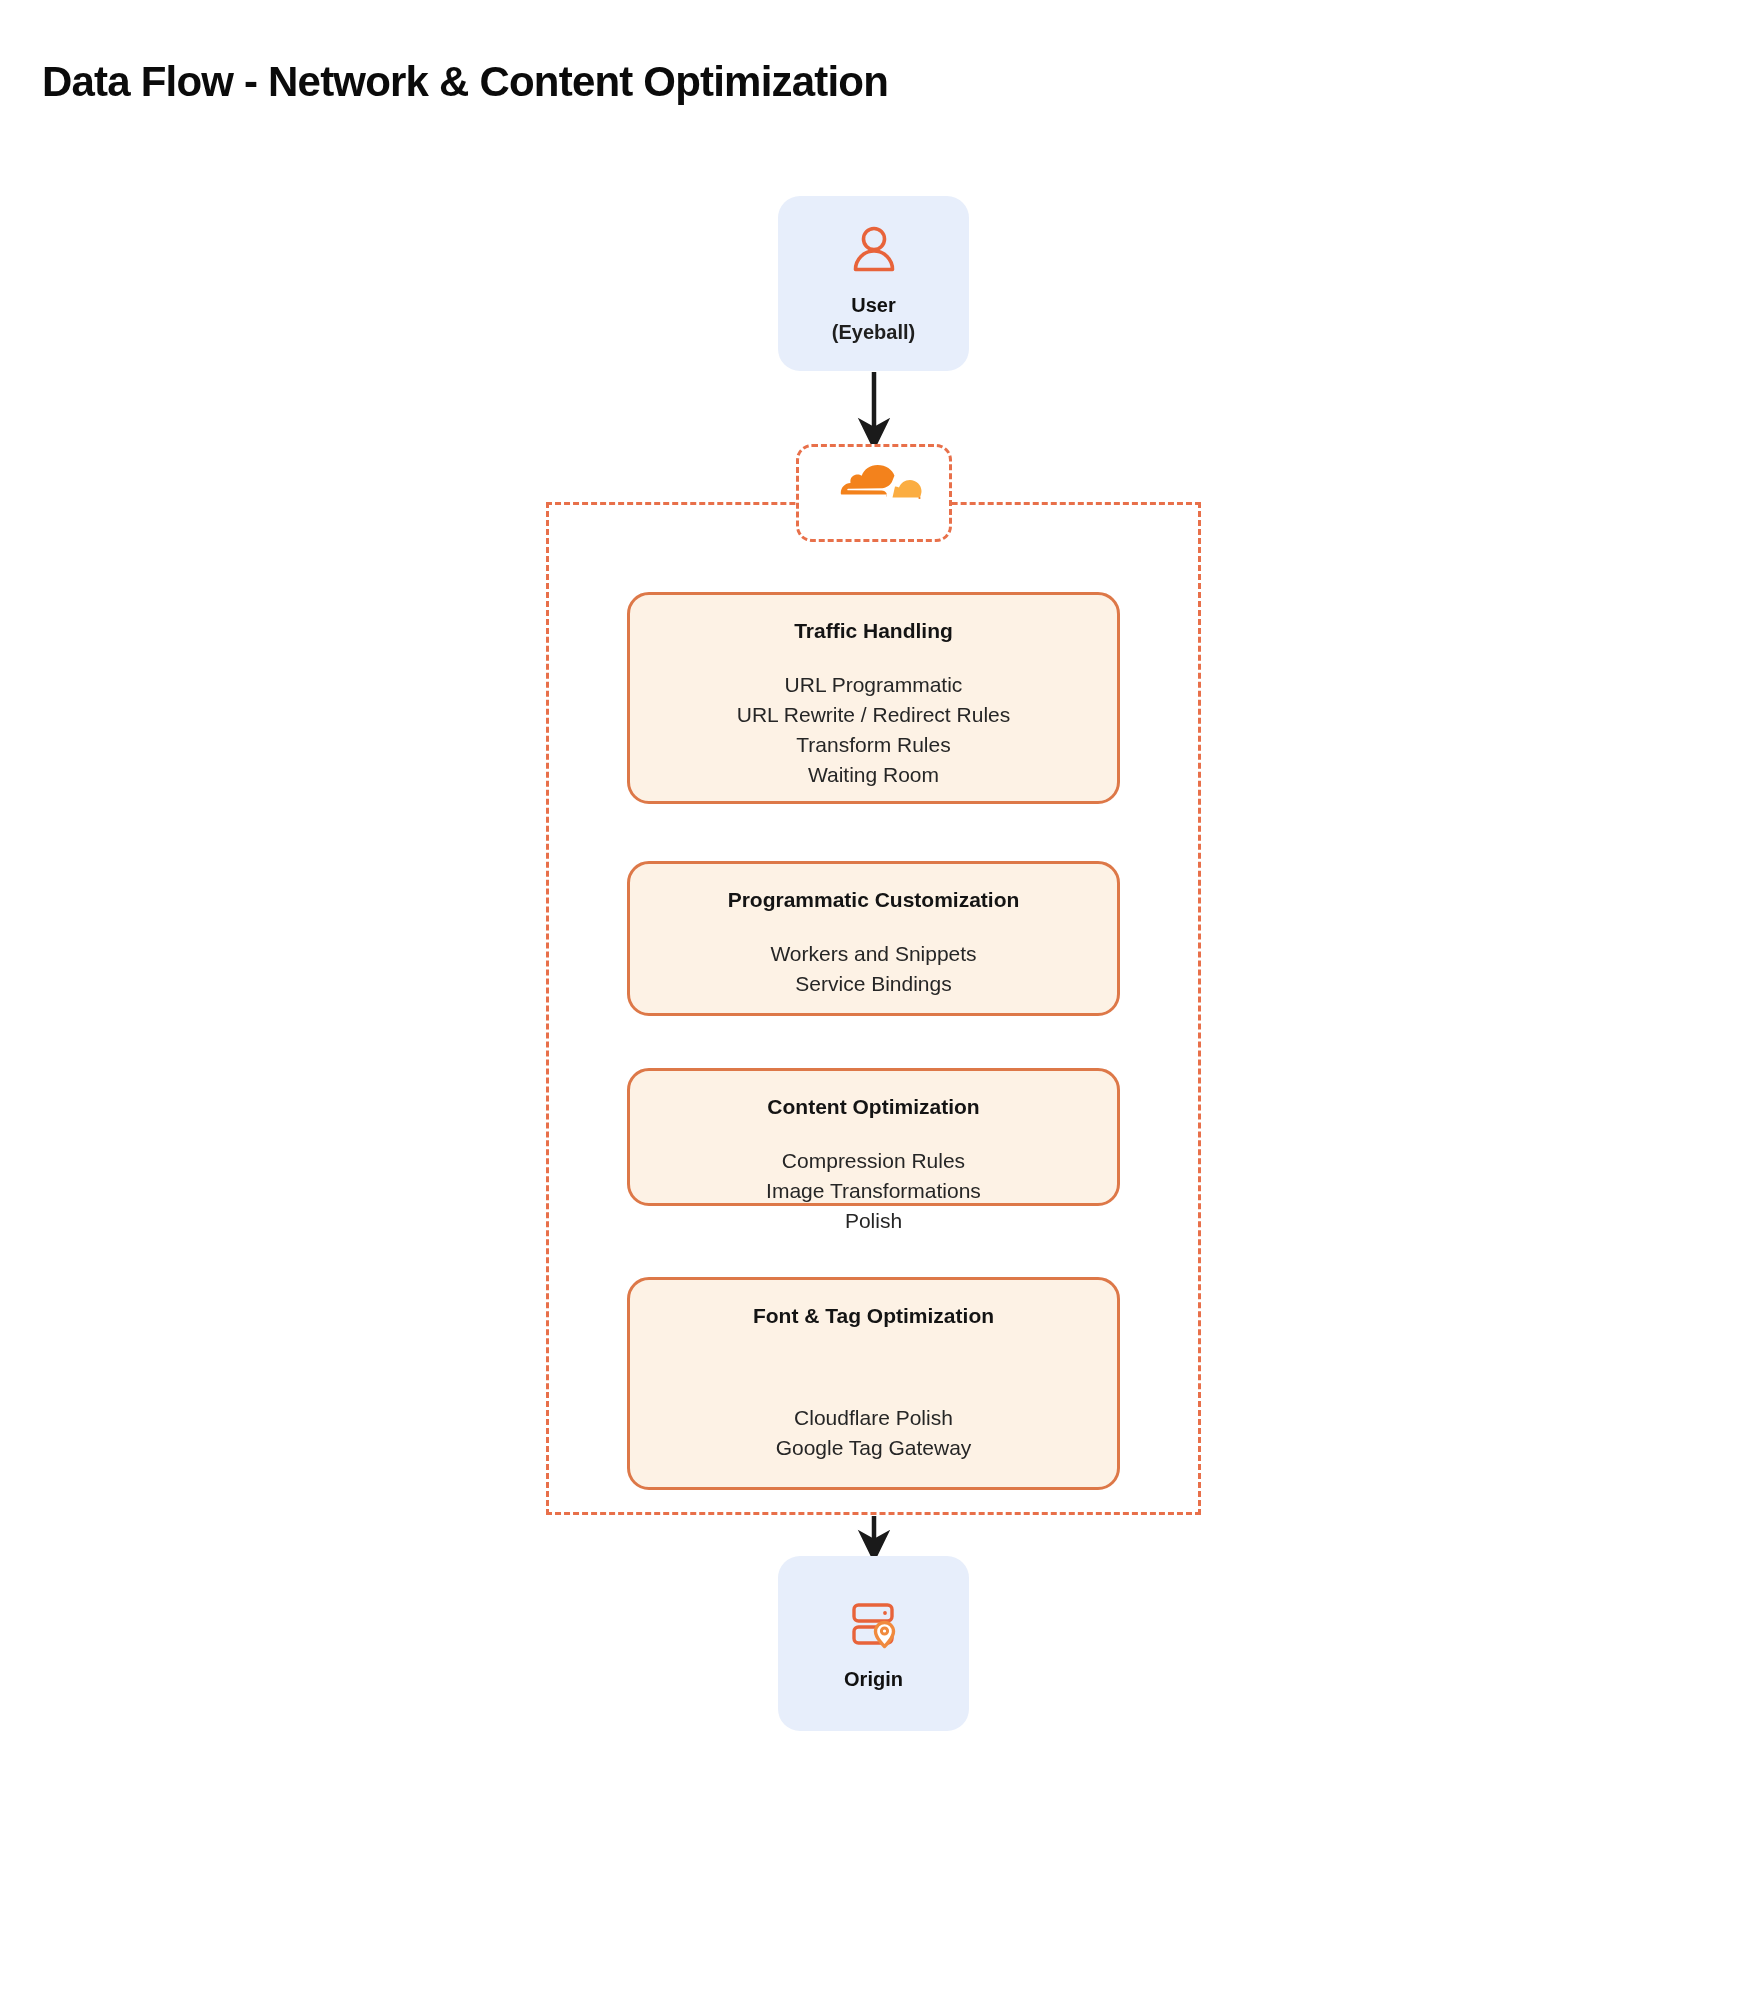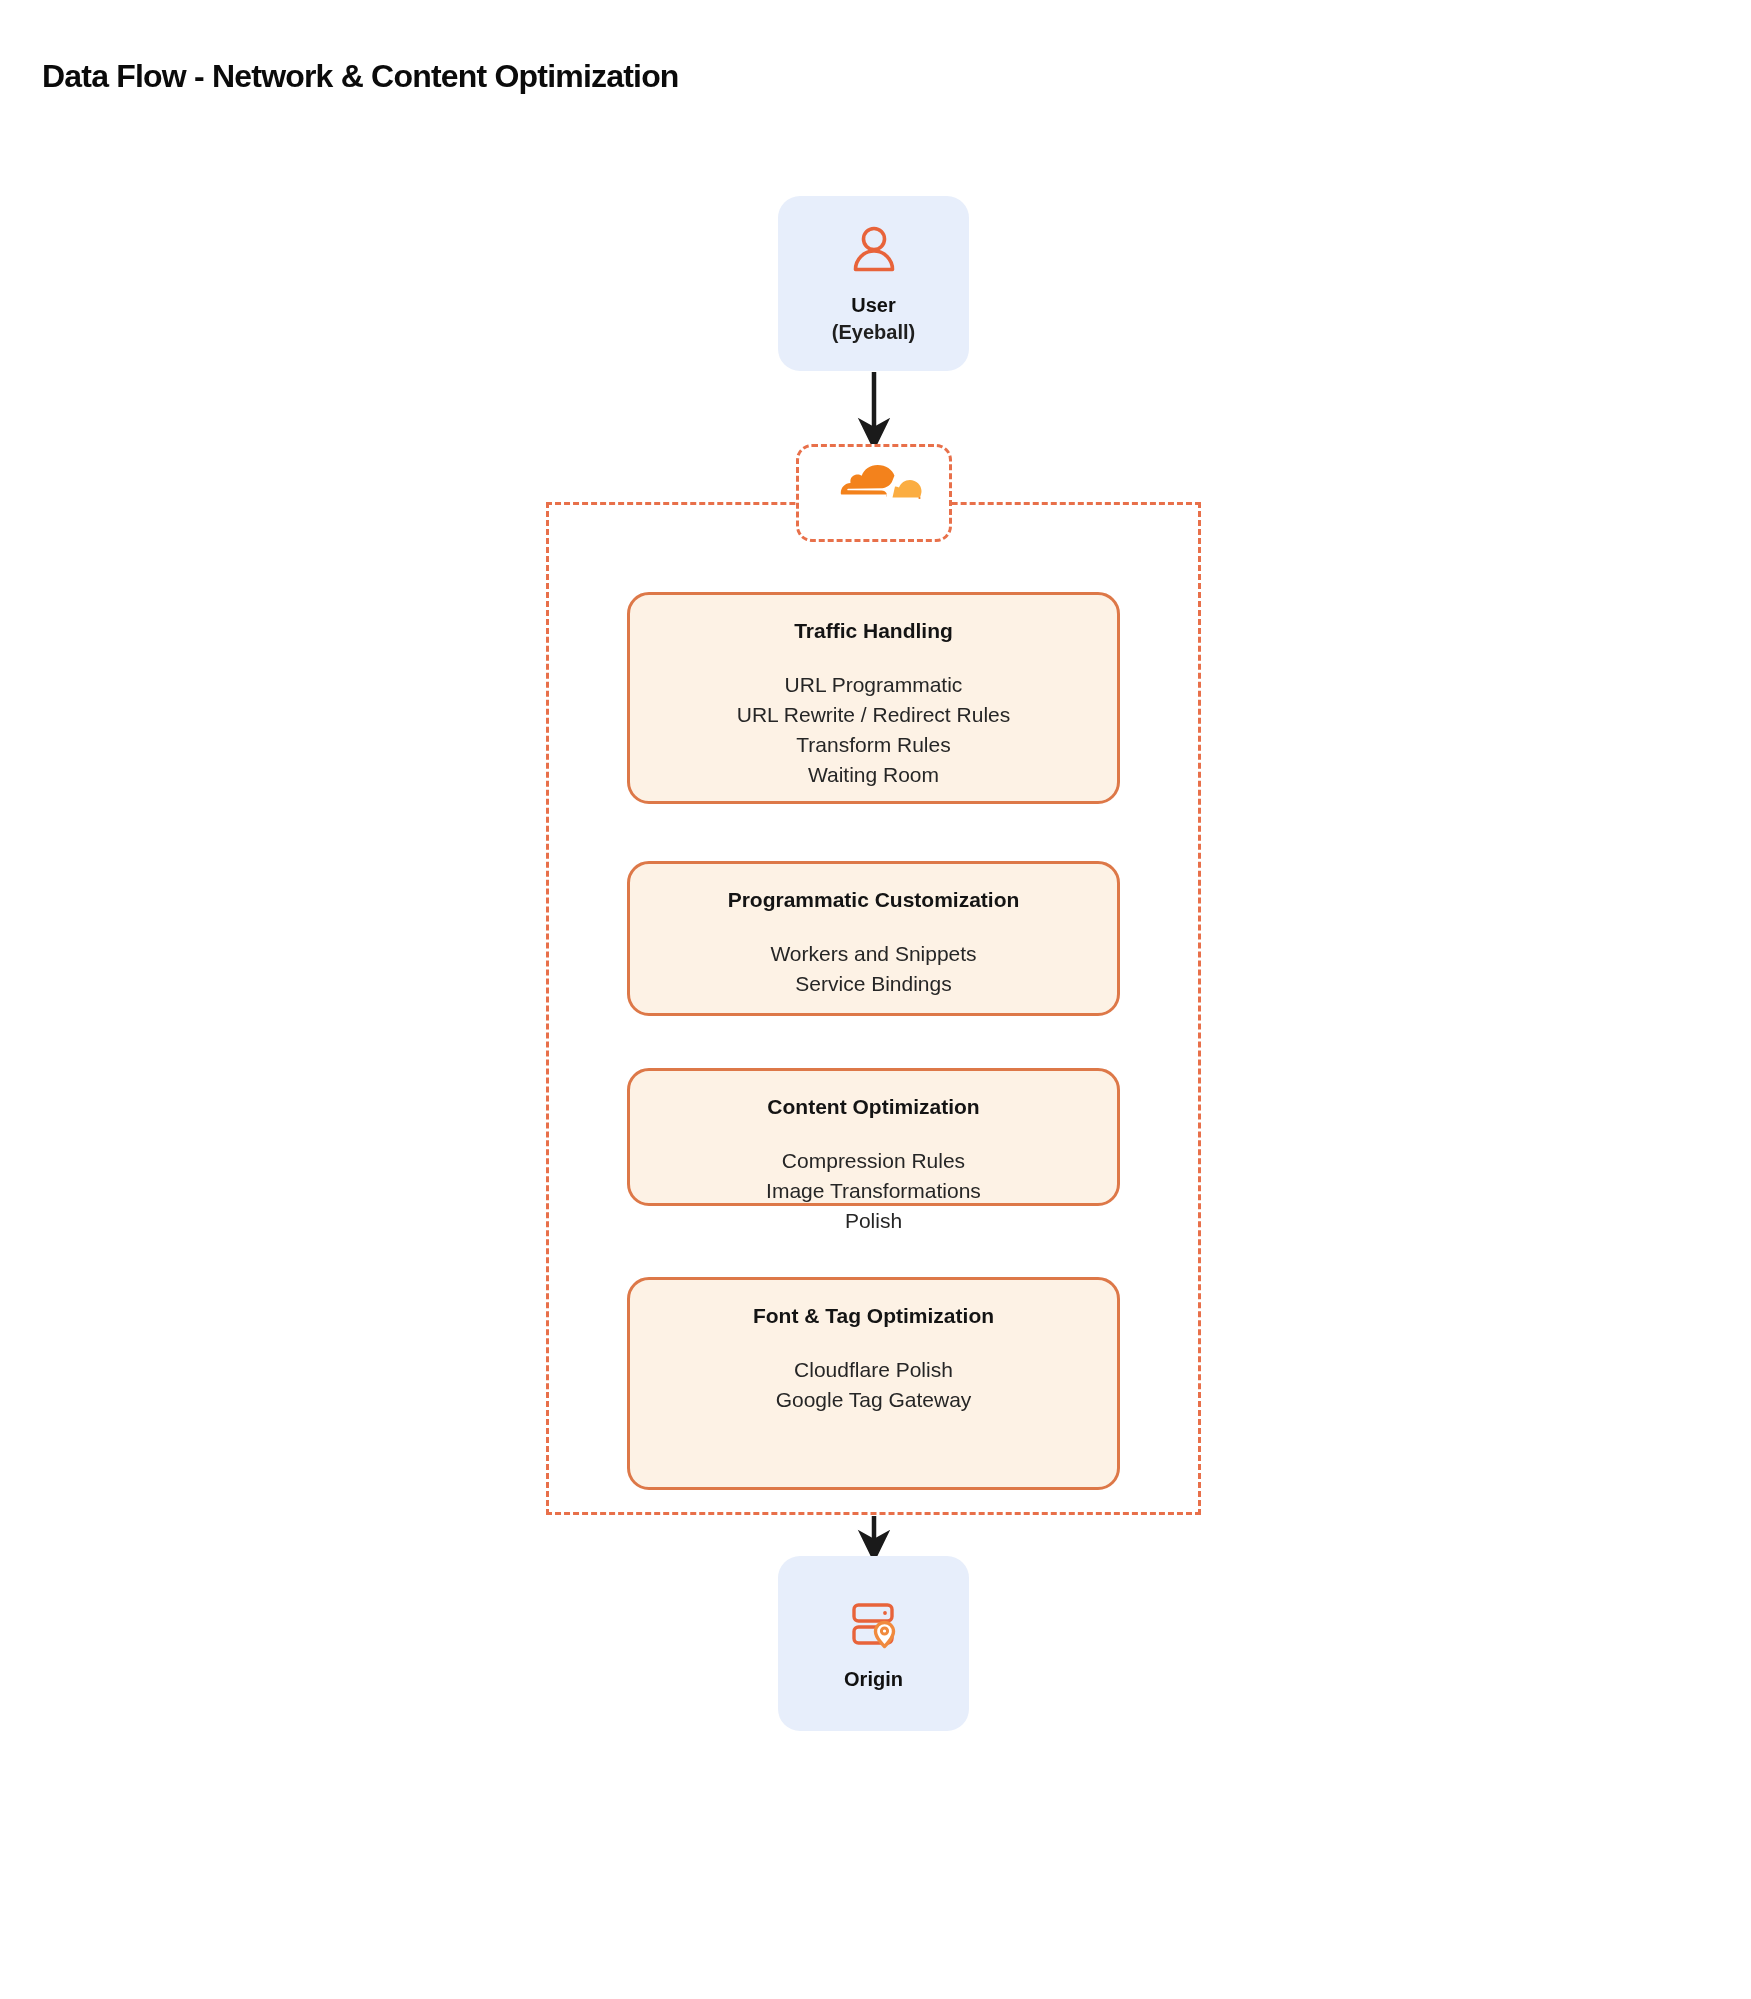--- a/index.html
+++ b/index.html
@@ -14,21 +14,21 @@
     font-family: "Liberation Sans", sans-serif;
     color: #1c1c1c;
     overflow: hidden;
   }
 
   
   #page-title {
     position: absolute;
     left: 42px;
     top: 58px;
-    font-size: 32px;
+    font-size: 42px;
     font-weight: bold;
     letter-spacing: -0.8px;
     color: #0b0b0b;
     white-space: nowrap;
   }
 
   
   #diagram-canvas {
     position: absolute;
     left: 0;
@@ -105,20 +105,21 @@
     left: 627px;
     width: 493px;
     background: #fdf2e5;
     border: 3px solid #dd7848;
     border-radius: 22px;
     box-sizing: border-box;
     display: flex;
     flex-direction: column;
     align-items: center;
     padding: 22px 14px 24px 14px;
+    justify-content: space-between;
   }
   .card-title {
     font-size: 21px;
     font-weight: bold;
     color: #141414;
     text-align: center;
     line-height: 1.3;
   }
   .card-items {
     margin-top: 26px;

